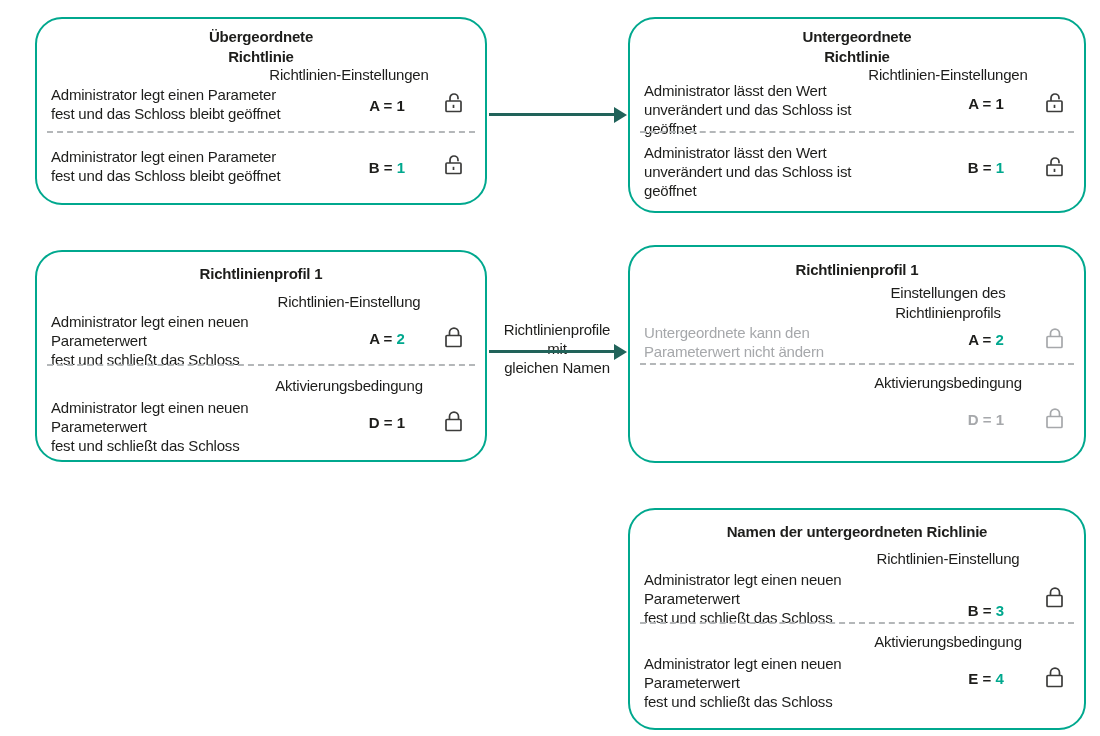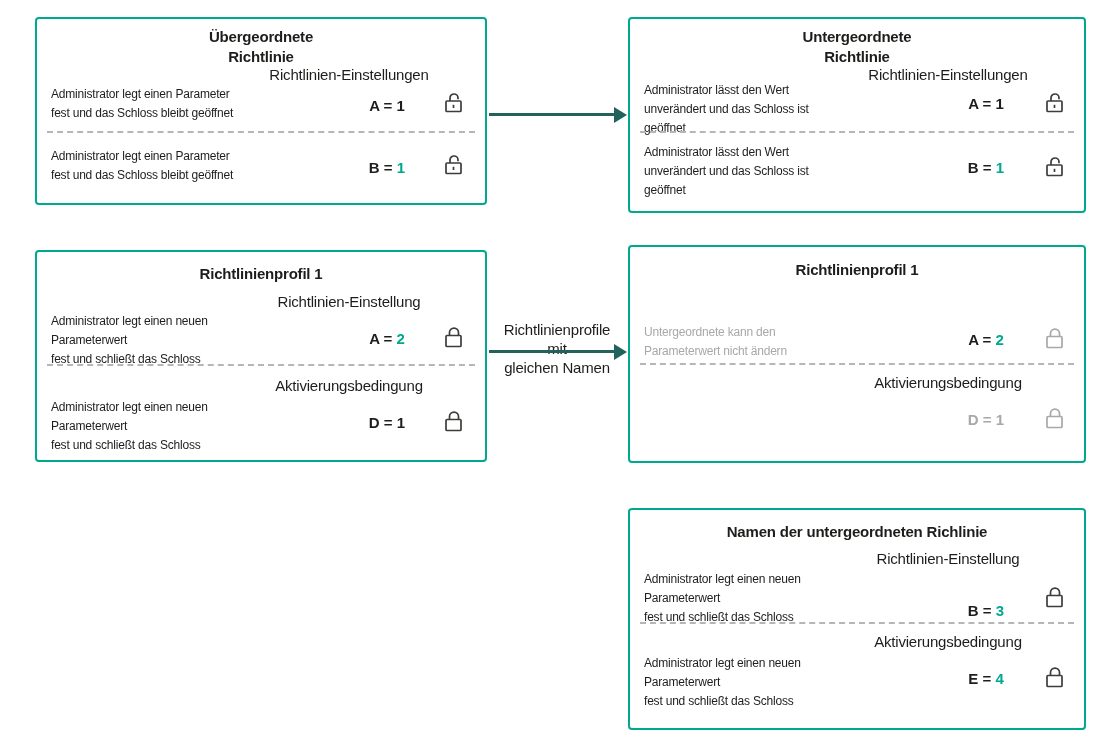--- a/index.html
+++ b/index.html
@@ -7,24 +7,24 @@
     --box-border:#00A88E;
     --arrow:#21635A;
     --text-black:#1D1D1B;
     --text-gray:#A6A8AB;
     --divider-gray:#B4B7B9;
   }
   html,body{margin:0;padding:0;background:#fff;}
   body{font-family:"Liberation Sans","DejaVu Sans",sans-serif;color:var(--text-black);}
   #stage{position:relative;width:1100px;height:736px;background:#fff;overflow:hidden;}
 
-  .box{position:absolute;background:#fff;border:2.5px solid var(--box-border);border-radius:4px;box-sizing:border-box;text-decoration:underline;}
+  .box{position:absolute;background:#fff;border:2.5px solid var(--box-border);border-radius:27px;box-sizing:border-box;text-decoration:underline;}
   .title{position:absolute;left:0;right:0;text-align:center;font-weight:bold;font-size:15px;line-height:20px;white-space:pre-line;color:var(--text-black);letter-spacing:-0.2px;}
   .slabel{position:absolute;right:16px;width:240px;text-align:center;font-size:15px;line-height:20px;white-space:pre-line;color:var(--text-black);letter-spacing:-0.2px;}
-  .desc{position:absolute;left:14px;width:300px;font-size:12px;line-height:19px;white-space:pre-line;color:var(--text-black);letter-spacing:-0.2px;}
+  .desc{position:absolute;left:14px;width:300px;font-size:15px;line-height:19px;white-space:pre-line;color:var(--text-black);letter-spacing:-0.2px;}
   .desc.gray{color:var(--text-gray);}
   .val{position:absolute;left:298px;width:104px;text-align:center;font-size:15px;font-weight:bold;color:var(--text-black);white-space:nowrap;}
   .rightcol .val{left:304px;}
   .val.gray{color:var(--text-gray);}
   .num.teal{color:var(--teal-accent);}
   .lock{position:absolute;left:404px;width:26px;height:26px;color:#3C3C3B;}
   .rightcol .lock{left:412px;}
   .lock.gray{color:var(--text-gray);}
   .lock svg{display:block;}
   .divider{position:absolute;left:10px;right:10px;height:0;border-top:2px dashed var(--divider-gray);}
@@ -133,20 +133,22 @@
     </span>
   </div>
 
   <div class="arrow-label" style="left:482px;top:288px;width:150px">Richtlinienprofile
 mit
 gleichen Namen</div>
   <div class="arrow" style="left:489px;top:350px;width:126px"></div>
 
   <div class="box rightcol" style="left:628px;top:245px;width:458px;height:218px">
     <div class="title" style="top:13px">Richtlinienprofil 1</div>
+    <div class="slabel" style="top:36px">Einstellungen des
+Richtlinienprofils</div>
 
     <div class="desc gray" style="top:76px">Untergeordnete kann den
 Parameterwert nicht ändern</div>
     <div class="val" style="top:84px"><span>A =</span>&nbsp;<span class="num teal">2</span></div>
     <span class="lock gray" style="top:78px">
       <svg viewBox="0 0 26 26" width="26" height="26">
           <rect x="5" y="11.5" width="15" height="11" rx="1" fill="none" stroke="currentColor" stroke-width="1.7"></rect>
           <path d="M8.5 11.5 V8.6 a4.3 4.3 0 0 1 9 0 V11.5" fill="none" stroke="currentColor" stroke-width="1.7"></path>
         </svg>
     </span>

